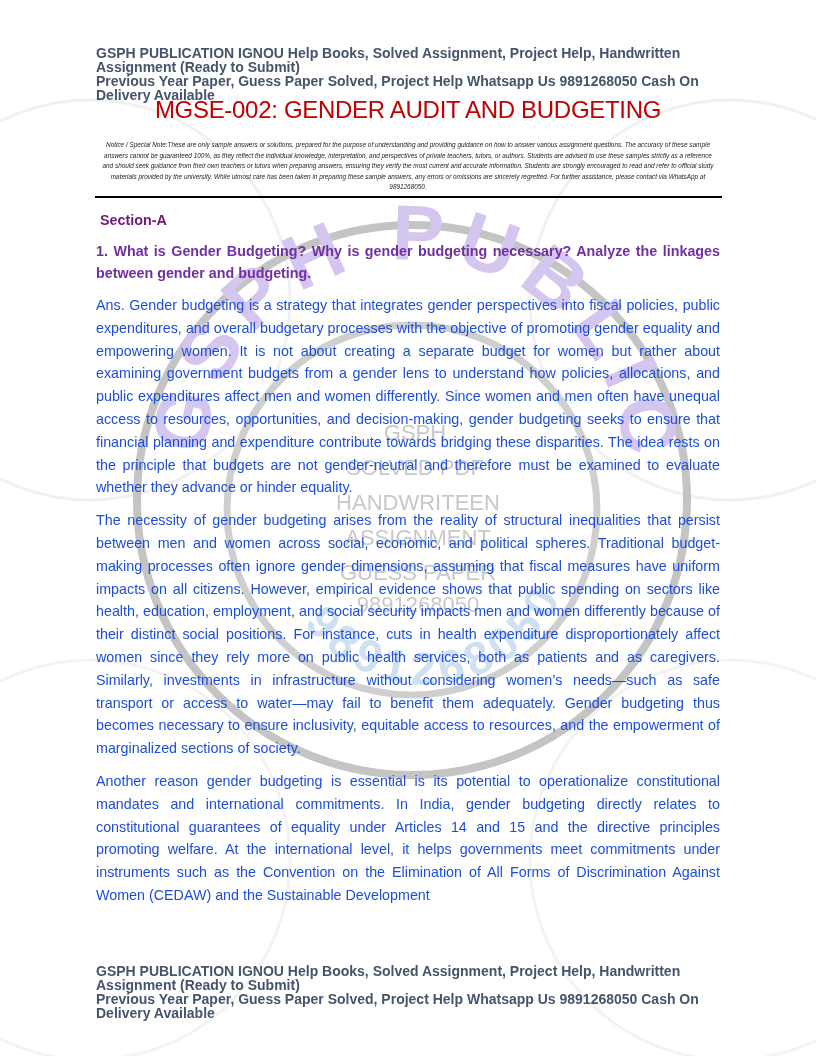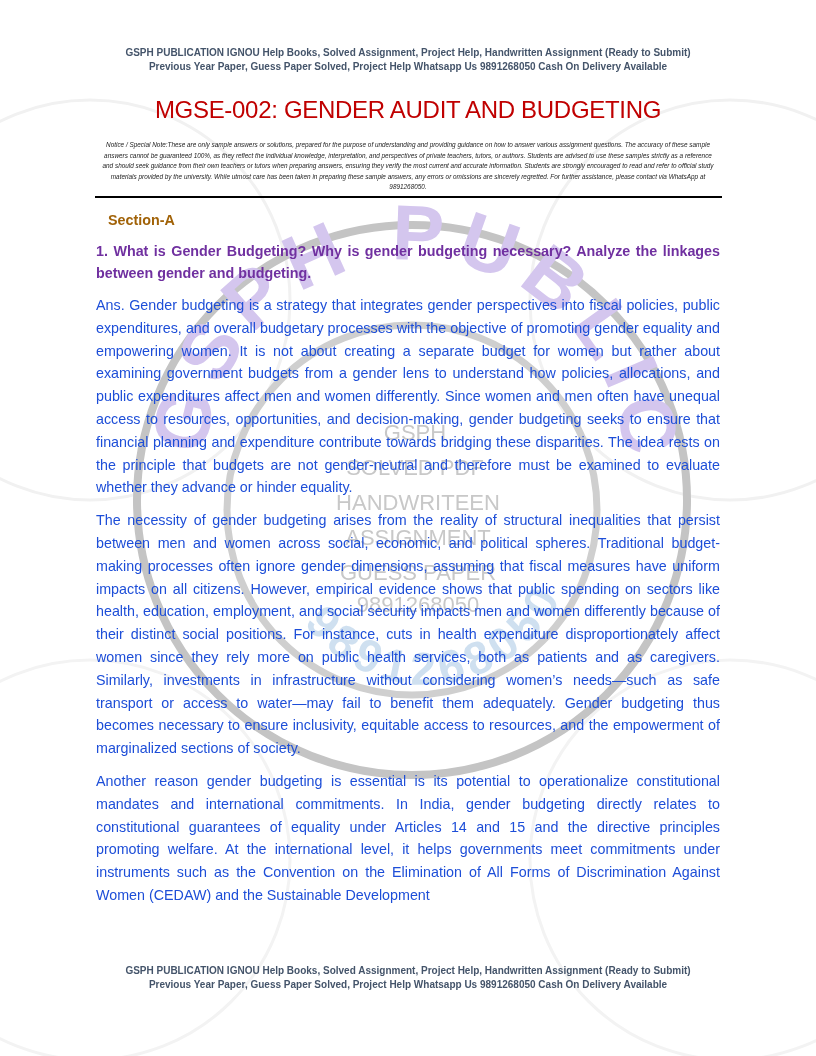--- a/index.html
+++ b/index.html
@@ -3,38 +3,38 @@
 <meta charset="utf-8">
 <style>
   html, body { margin: 0; padding: 0; }
   body {
     width: 816px; height: 1056px; background: #ffffff; position: relative; overflow: hidden;
     font-family: "Liberation Sans", sans-serif; color: #000;
   }
   .watermark { position: absolute; left: 0; top: 0; width: 816px; height: 1056px; pointer-events: none; z-index: 0; }
   .page { position: absolute; left: 0; top: 0; width: 816px; height: 1056px; z-index: 1; }
   .header, .footer {
-    position: absolute; left: 96px; width: 624px; text-align: center;
-    font-family: "Liberation Sans", sans-serif; font-weight: bold; font-size: 10px; line-height: 14px;
+    position: absolute; left: 96px; width: 624px; 
+    font-family: "Liberation Sans", sans-serif; font-weight: bold; font-size: 14px; line-height: 14px;
     color: #44546a;
   }
   .header { top: 46px; }
   .footer { top: 964px; }
   .title {
     position: absolute; left: 96px; top: 96px; width: 624px; text-align: center;
     color: #c00000; font-weight: normal; font-size: 24px; letter-spacing: -0.3px;
     font-family: "Liberation Sans", sans-serif;
   }
   .notice {
     position: absolute; left: 98px; top: 140px; width: 620px; text-align: center;
     font-style: italic; font-size: 6.4px; line-height: 10.6px; color: #222;
   }
   .rule { position: absolute; left: 95px; top: 196px; width: 627px; height: 1.5px; background: #000; }
   .content { position: absolute; left: 96px; top: 210px; width: 624px; }
-  .section-heading { color: #a16207; font-weight: bold; font-size: 14.3px; margin: 0 0 10px 12px; line-height: 20px; }
+  .section-heading { color: #701a75; font-weight: bold; font-size: 14.3px; margin: 0 0 10px 4px; line-height: 20px; }
   .question { color: #7030a0; font-weight: bold; font-size: 14.3px; line-height: 22px; margin: 0 0 10px 0; text-align: justify; }
   .para { font-size: 14.3px; line-height: 22.8px; margin: 0 0 10px 0; text-align: justify; color: #1d4ed8; }
 </style>
 </head>
 <body>
 
 <svg class="watermark" viewBox="0 0 816 1056" xmlns="http://www.w3.org/2000/svg">
   <defs>
     <path id="arcTop" d="M 205 470 A 210 210 0 0 1 625 470"></path>
     <path id="arcBottom" d="M 290 600 A 150 150 0 0 0 560 600"></path>

